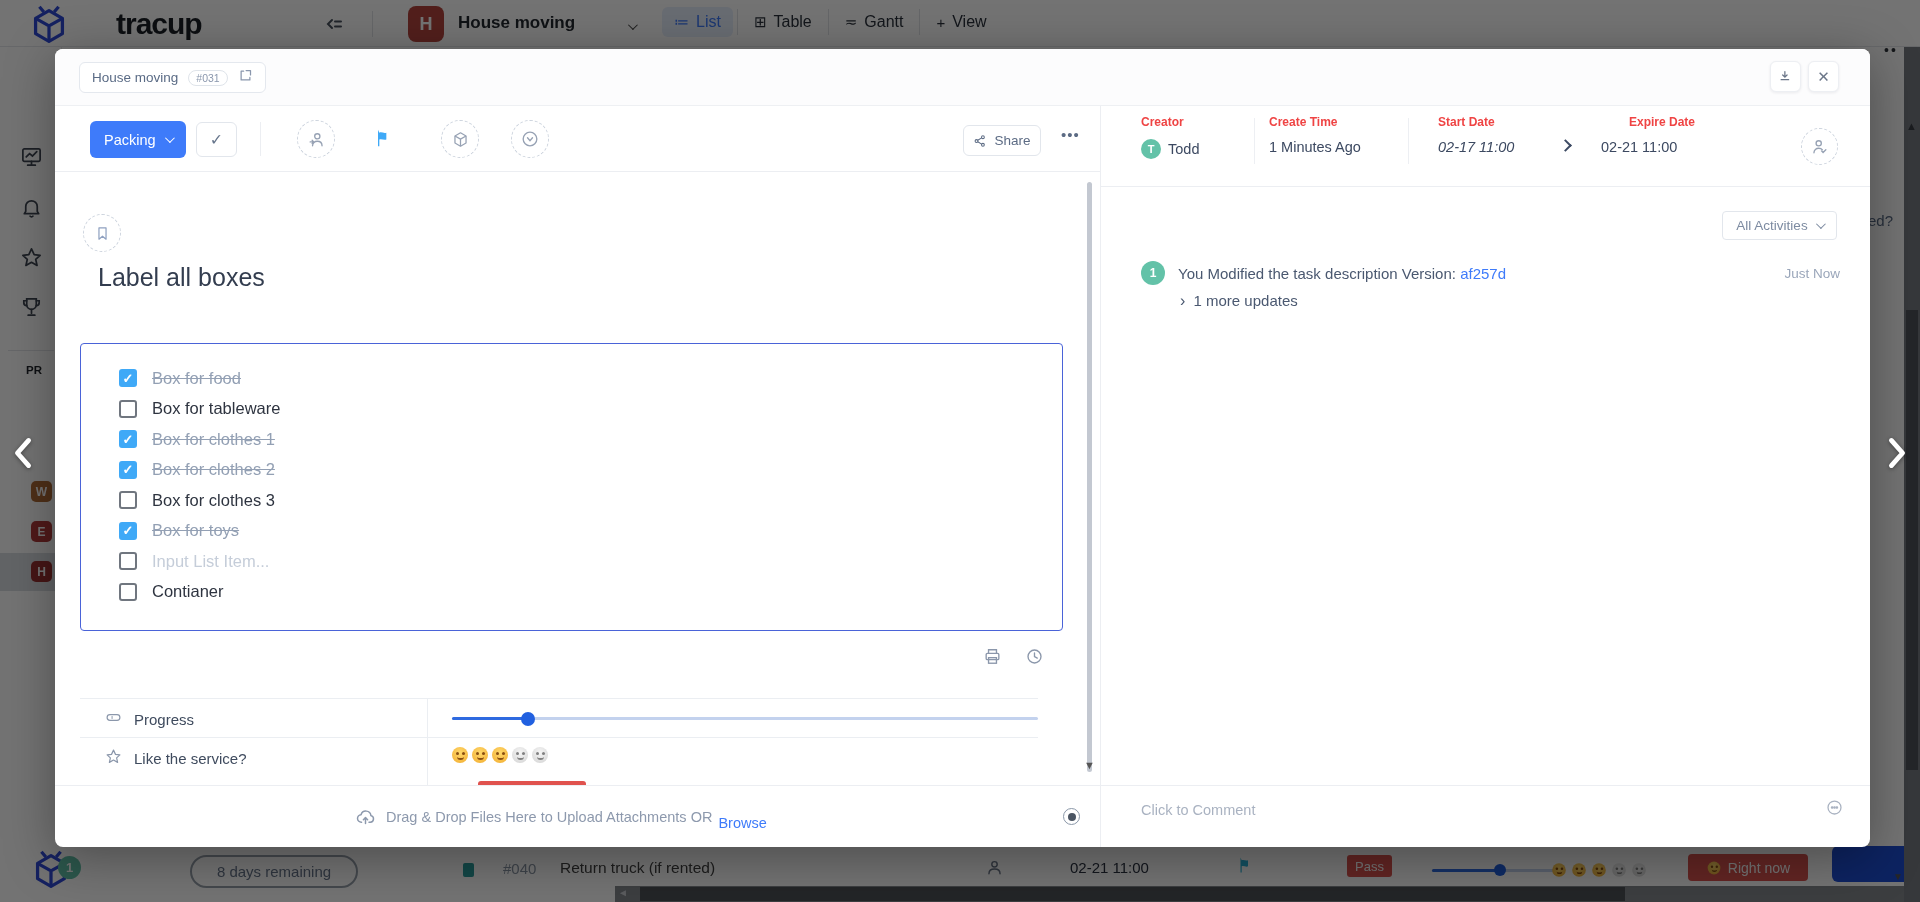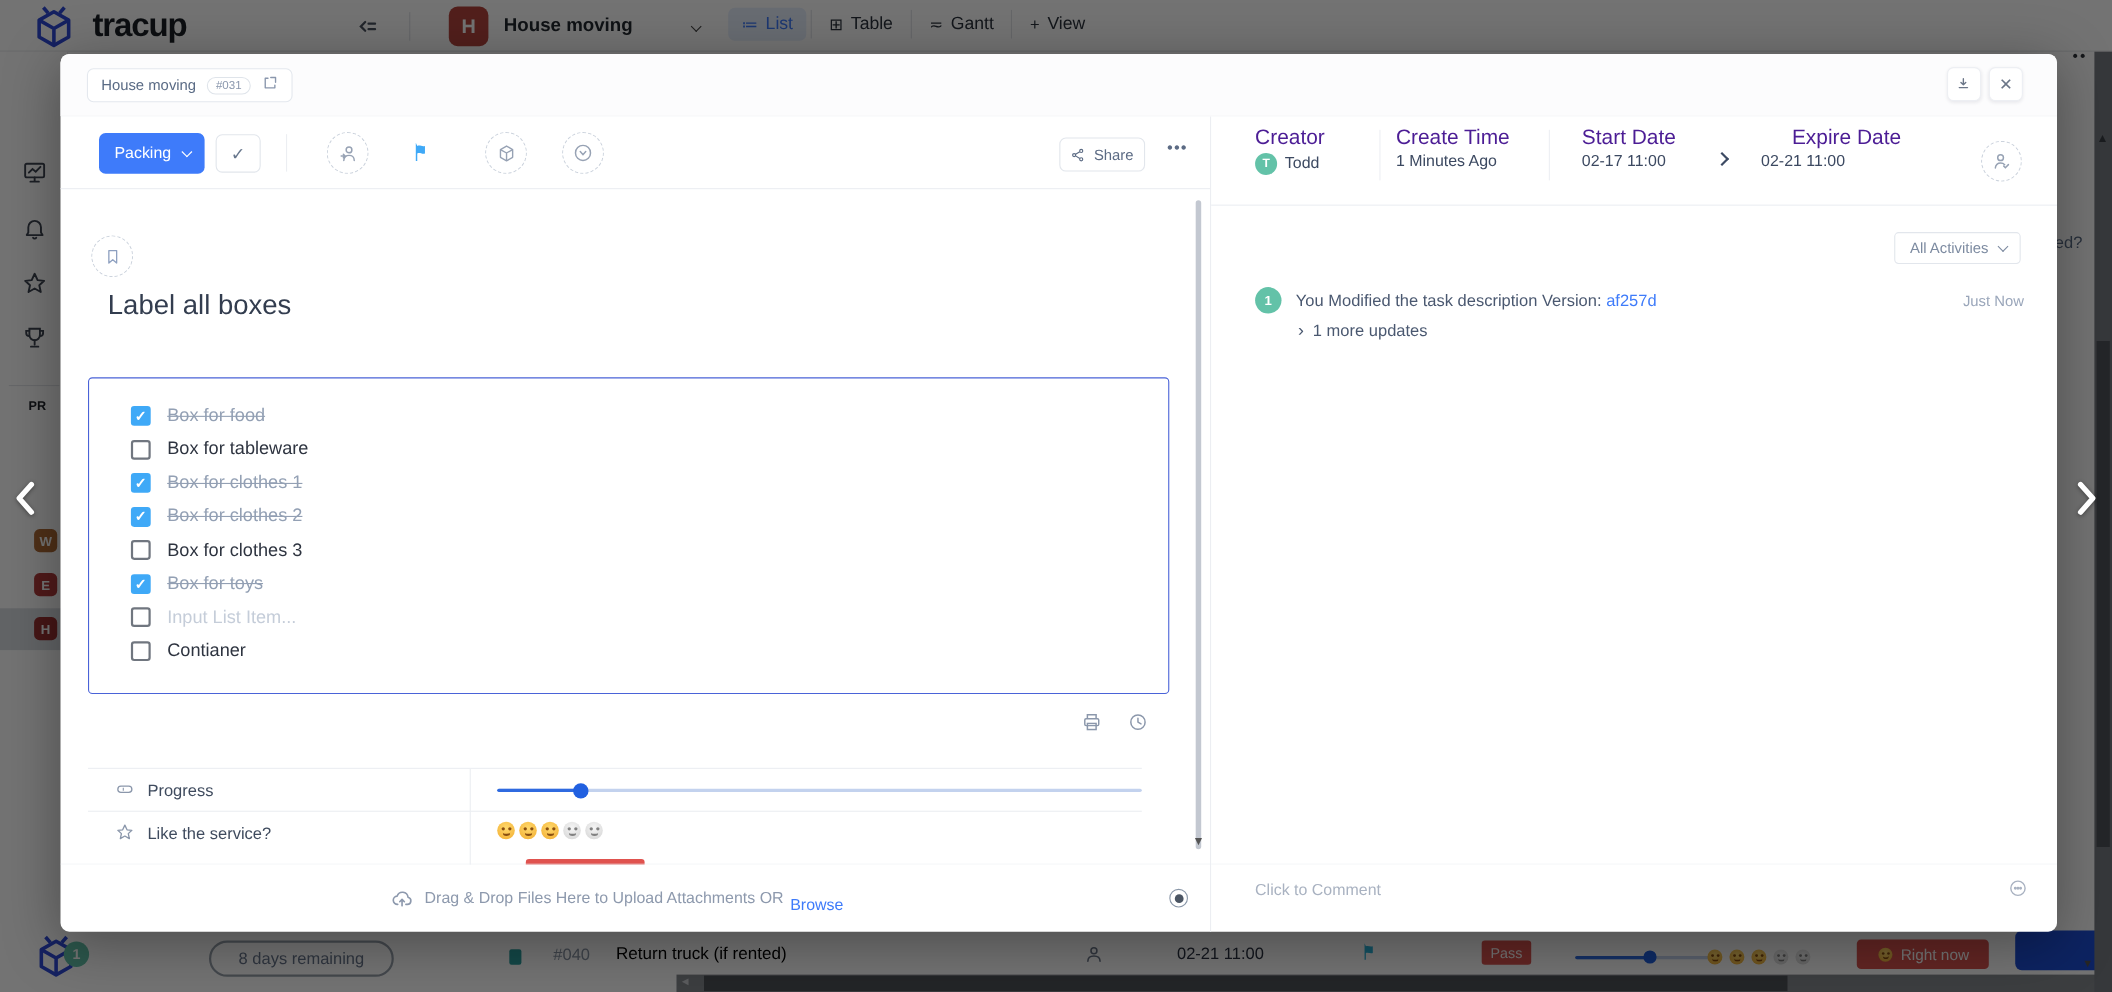--- a/index.html
+++ b/index.html
@@ -3,21 +3,21 @@
 <meta charset="utf-8">
 <style>
   * { margin:0; padding:0; box-sizing:border-box; }
   html,body { width:1920px; height:902px; overflow:hidden; background:#fff;
     font-family:"Liberation Sans", sans-serif; }
   .abs { position:absolute; }
   #stage { position:relative; width:1920px; height:902px; background:#fff; }
 
   
   #bg-topbar { left:0; top:0; width:1920px; height:47px; background:#fff; border-bottom:1px solid #e4e6ea; display:flex; align-items:center; }
-  .brand-name { font-size:30px; font-weight:bold; color:#1c2127; letter-spacing:-1px; }
+  .brand-name { font-size:30px; font-weight:bold; color:#1c2127; letter-spacing:-1px;margin-left:32px; }
   .tb-divider { width:1px; height:26px; background:#dfe2e7; }
   .ws-icon { width:36px; height:36px; border-radius:8px; background:#b5463e; color:#fff; font-weight:bold; font-size:18px; display:flex; align-items:center; justify-content:center; }
   .ws-name { font-size:17px; font-weight:bold; color:#23282f; }
   .tab { display:flex; align-items:center; gap:7px; font-size:16px; color:#2b323c; padding:6px 12px; border-radius:6px; }
   .tab.active { background:#e7effd; color:#3e7bfa; }
   .tab .glyph { font-size:15px; }
   #bg-sidebar { left:0; top:47px; width:62px; height:798px; background:#fff; border-right:1px solid #e8eaee; }
   .side-ic { position:absolute; left:20px; color:#3e4652; }
   .proj-badge { position:absolute; left:31px; width:21px; height:21px; border-radius:5px; color:#fff; font-size:12px; font-weight:bold; display:flex; align-items:center; justify-content:center; }
   #bg-bottom { left:0; top:845px; width:1920px; height:57px; background:#fff; }
@@ -54,21 +54,21 @@
   
   #lp-toolbar { position:absolute; left:0; top:57px; width:1045px; height:66px; border-bottom:1px solid #eceef2; }
   .btn-status { position:absolute; left:35px; top:15px; height:37px; padding:0 14px; background:#3e7bfa; color:#fff; font-size:14.5px; border-radius:6px; display:flex; align-items:center; gap:9px; }
   .btn-check { position:absolute; left:141px; top:16px; width:41px; height:35px; border:1px solid #e2e6ec; border-radius:6px; color:#67768c; font-size:16px; display:flex; align-items:center; justify-content:center; }
   .dash { border:1px dashed #ccd3dd; border-radius:50%; display:flex; align-items:center; justify-content:center; color:#97a2b4; }
   .btn-share { position:absolute; left:908px; top:19px; width:78px; height:31px; border:1px solid #e2e6ec; border-radius:6px; color:#5c6b84; font-size:13.5px; display:flex; align-items:center; justify-content:center; gap:7px; }
   .more-dots { position:absolute; left:1006px; top:20px; color:#5c6b84; font-size:15px; letter-spacing:1px; }
 
   
   #rp-header { position:absolute; left:1046px; top:57px; width:769px; height:81px; border-bottom:1px solid #eceef2; }
-  .meta-label { position:absolute; top:9px; font-size:19px; color:#4c1d95; }
+  .meta-label { position:absolute; top:9px; font-size:12px; color:#ef4444;font-weight:bold; }
   .meta-value { position:absolute; top:33px; font-size:14.5px; color:#3c4961; display:flex; align-items:center; gap:7px; }
   .meta-sep { position:absolute; top:12px; width:1px; height:46px; background:#edeff3; }
 
   
   .chev { display:inline-block; width:7px; height:7px; border-right:1.6px solid currentColor; border-bottom:1.6px solid currentColor; }
   .chev.down { transform:rotate(45deg) translateY(-2px); }
   .chev.right { transform:rotate(-45deg); }
   .chev.big { width:9px; height:9px; border-width:2.4px; }
 
   
@@ -200,21 +200,21 @@
       <svg width="46" height="46" viewBox="0 0 24 24" fill="none" stroke="#2f4bd7" stroke-width="1.7" stroke-linejoin="round">
           <path d="M7 2.5 L9.3 5.2 M17 2.5 L14.7 5.2"></path>
           <path d="M12 4.5 L19 8.5 V16.5 L12 20.5 L5 16.5 V8.5 Z"></path>
           <path d="M5 8.5 L12 12.5 L19 8.5 M12 12.5 V20.5"></path>
         </svg>
     </span>
     <div class="avatar abs" style="left:58px;top:11px;width:23px;height:23px;font-size:13px;">1</div>
     <div class="pill-days">8 days remaining</div>
     <div class="abs" style="left:463px;top:18px;width:11px;height:14px;border-radius:2px;background:#2a9d9d;"></div>
     <span class="abs" style="left:503px;top:15px;font-size:15px;color:#8b96a5;">#040</span>
-    <span class="abs" style="left:560px;top:14px;font-size:15.5px;color:#000000;">Return truck (if rented)</span>
+    <span class="abs" style="left:560px;top:14px;font-size:15.5px;color:#404040;">Return truck (if rented)</span>
     <span class="abs" style="left:985px;top:13px;color:#6b7688;">
       <svg width="19" height="19" viewBox="0 0 24 24" fill="none" stroke="currentColor" stroke-width="1.8" stroke-linecap="round">
           <circle cx="12" cy="8" r="3.4"></circle>
           <path d="M5 20 c0-4 3.2-6 7-6 s7 2 7 6"></path>
         </svg>
     </span>
     <span class="abs" style="left:1070px;top:14px;font-size:15px;color:#2a3140;">02-21 11:00</span>
     <span class="abs" style="left:1236px;top:10px;color:#2bb3d9;">
       <svg width="18" height="20" viewBox="0 0 24 24" fill="currentColor">
           <path d="M6 2 v20 h1.6 v-8.2 c2.8-1.4 5.6 1.4 8.4 0 V5.6 c-2.8 1.4-5.6-1.4-8.4 0 Z"></path>
@@ -319,21 +319,21 @@
       <span class="meta-label" style="left:40px;">Creator</span>
       <span class="meta-value" style="left:40px;">
         <span class="avatar" style="width:20px;height:20px;font-size:11px;">T</span>
         <span>Todd</span>
       </span>
       <div class="meta-sep" style="left:153px;"></div>
       <span class="meta-label" style="left:168px;">Create Time</span>
       <span class="meta-value" style="left:168px;">1 Minutes Ago</span>
       <div class="meta-sep" style="left:307px;"></div>
       <span class="meta-label" style="left:337px;">Start Date</span>
-      <span class="meta-value" style="left:337px;">02-17 11:00</span>
+      <span class="meta-value" style="left:337px;font-style:italic;">02-17 11:00</span>
       <span class="abs" style="left:460px;top:30px;color:#3c4a63;"><span class="chev right big"></span></span>
       <span class="meta-label" style="left:528px;">Expire Date</span>
       <span class="meta-value" style="left:500px;">02-21 11:00</span>
       <div class="dash abs" style="left:700px;top:22px;width:37px;height:37px;">
         <svg width="19" height="19" viewBox="0 0 24 24" fill="none" stroke="currentColor" stroke-width="1.7" stroke-linecap="round">
             <circle cx="11" cy="8" r="3.3"></circle>
             <path d="M5 20 c0-3.8 2.8-5.8 6-5.8 2 0 3.6.7 4.7 2"></path>
             <path d="M14.5 17.5 L16.5 19.5 L20 16"></path>
           </svg>
       </div>

